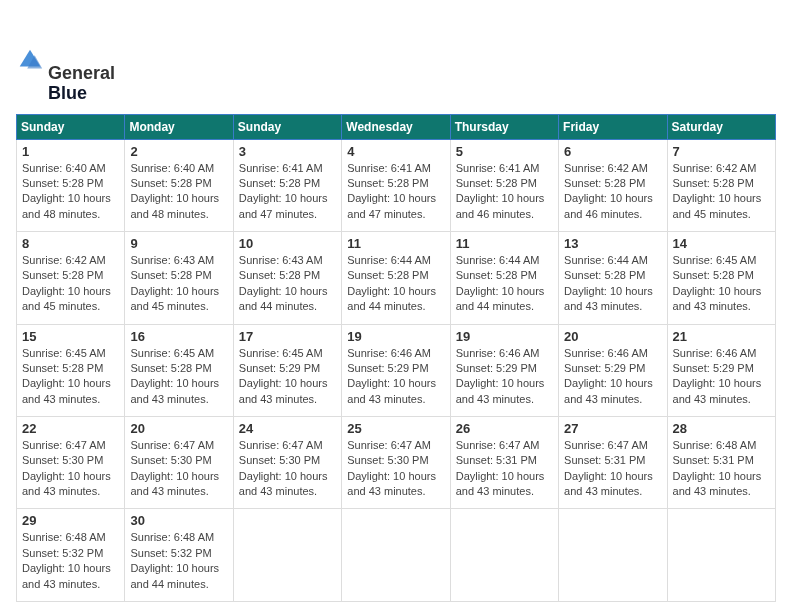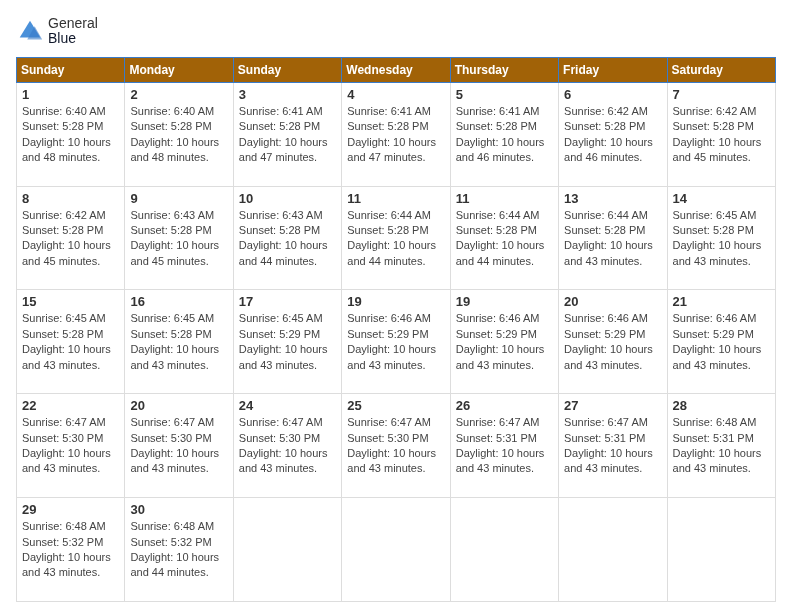--- a/index.html
+++ b/index.html
@@ -22,24 +22,25 @@
       justify-content: space-between;
       align-items: flex-start;
       margin-bottom: 10px;
     }
     .logo {
       display: flex;
       align-items: center;
       gap: 4px;
     }
     .logo-text {
-      font-size: 14px;
-      font-weight: normal;
+      font-size: 18px;
+      font-weight: bold;
       color: #333;
       line-height: 1.1;
+      margin-top: 48px;
     }
     .logo-text span {
       color: #0f172a;
     }
     .logo-icon {
       width: 28px;
       height: 28px;
     }
     .title-block {
       text-align: right;
@@ -56,21 +57,21 @@
       color: #555;
     }
     .calendar {
       flex: 1;
       border: 1px solid #ccc;
       border-collapse: collapse;
       width: 100%;
       table-layout: fixed;
     }
     .calendar th {
-      background-color: #a16207;
+      background-color: #0f766e;
       color: white;
       font-size: 12px;
       font-weight: bold;
       padding: 5px 4px;
       text-align: left;
       border: 1px solid #3a7bc8;
     }
     .calendar td {
       vertical-align: top;
       padding: 4px 5px;

